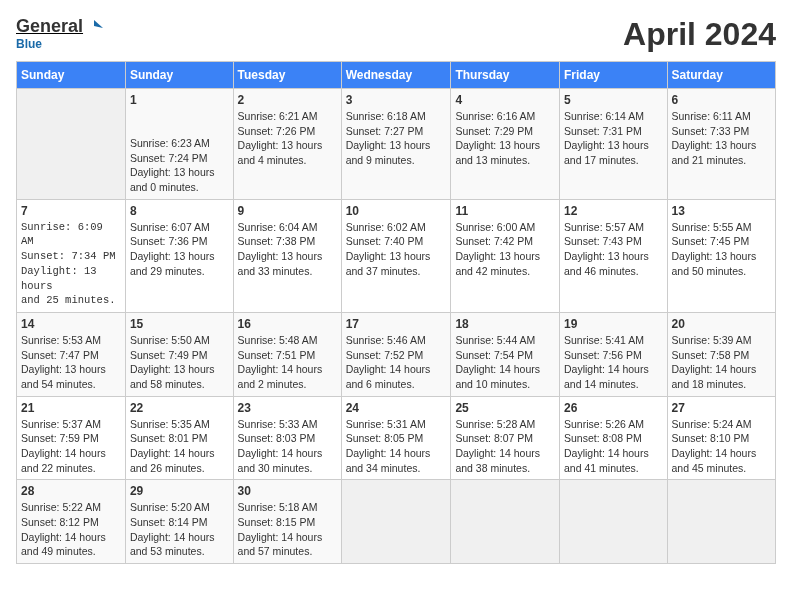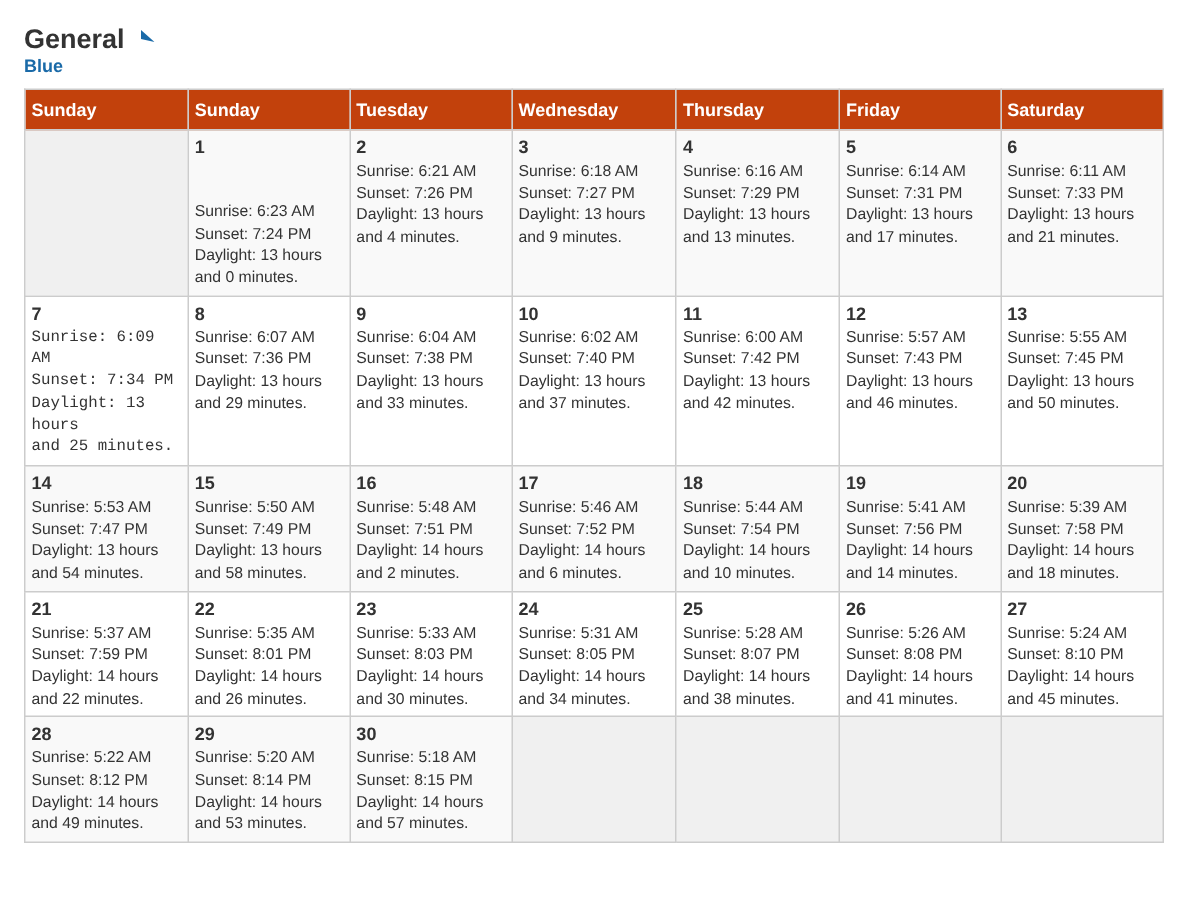--- a/index.html
+++ b/index.html
@@ -27,40 +27,41 @@
       color: #333;
     }
     .logo-blue {
       font-size: 12px;
       font-weight: bold;
       color: #1a6aa8;
     }
     .logo-row {
       display: flex;
       align-items: center;
+      text-decoration: underline;
     }
     .title-area {
       text-align: right;
     }
     .month-title {
       font-size: 32px;
       font-weight: bold;
       color: #333;
     }
     .location {
       font-size: 14px;
       color: #555;
     }
     .calendar {
       width: 100%;
       border-collapse: collapse;
       font-size: 11px;
     }
     .calendar thead tr th {
-      background-color: #c2410c;
+      background-color: #3b82f6;
       color: #fff;
       padding: 6px 4px;
       text-align: left;
       font-size: 12px;
       border: 1px solid #ccc;
     }
     .calendar tbody tr td {
       border: 1px solid #ccc;
       vertical-align: top;
       padding: 4px;
@@ -97,20 +98,21 @@
   <div class="logo">
     <div class="logo-row">
       <span class="logo-general">General</span>
       <svg width="18" height="18" viewBox="0 0 18 18" style="margin-left:2px;">
         <polygon points="9,2 18,10 9,8" fill="#1a6aa8"></polygon>
       </svg>
     </div>
     <span class="logo-blue">Blue</span>
   </div>
   <div class="title-area">
+    <div class="month-title">April 2024</div>
   </div>
 </div>
 
 <table class="calendar">
   <thead>
     <tr id="header-row">
     <th>Sunday</th>
         <th>Sunday</th>
         <th>Tuesday</th>
         <th>Wednesday</th>

